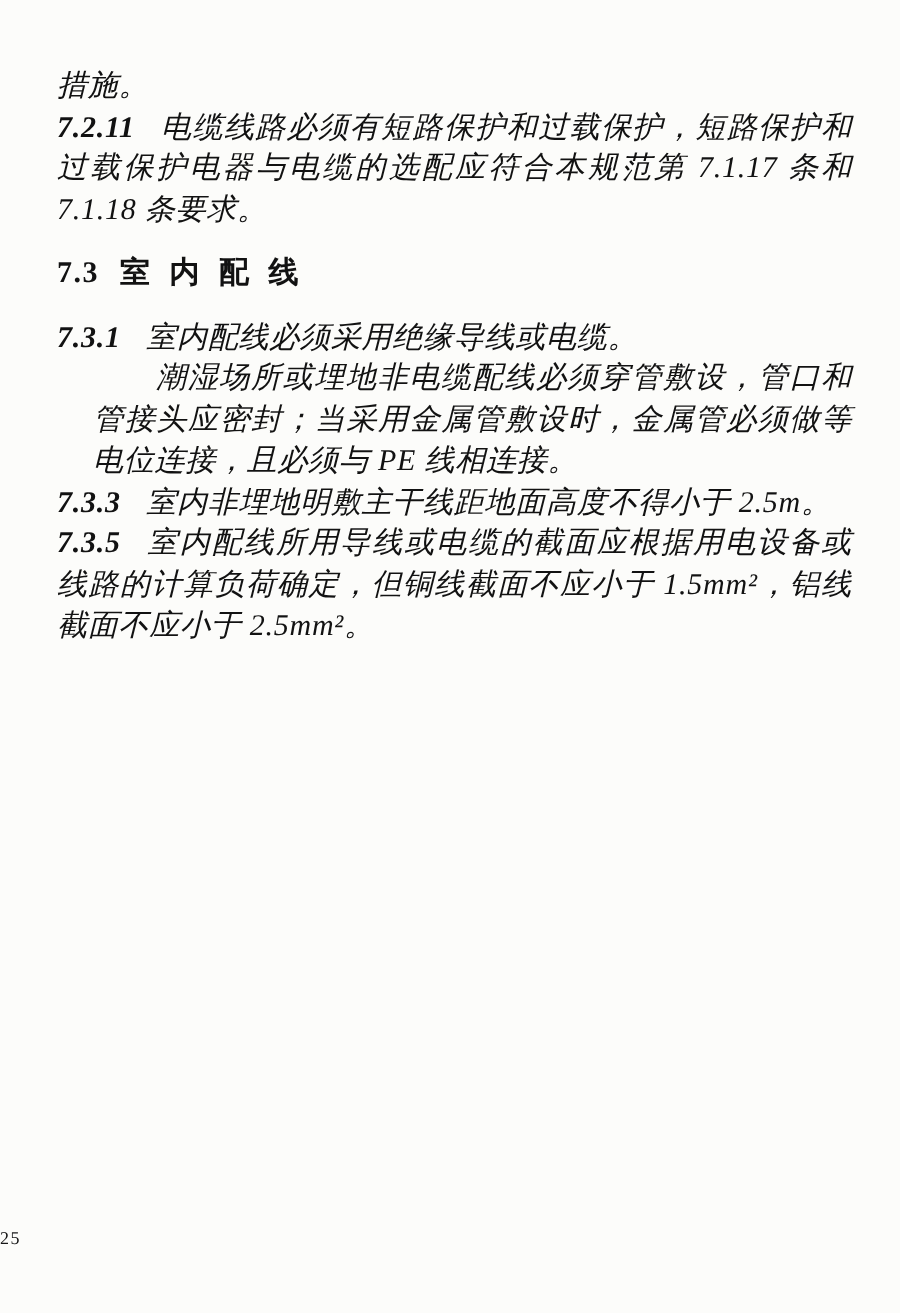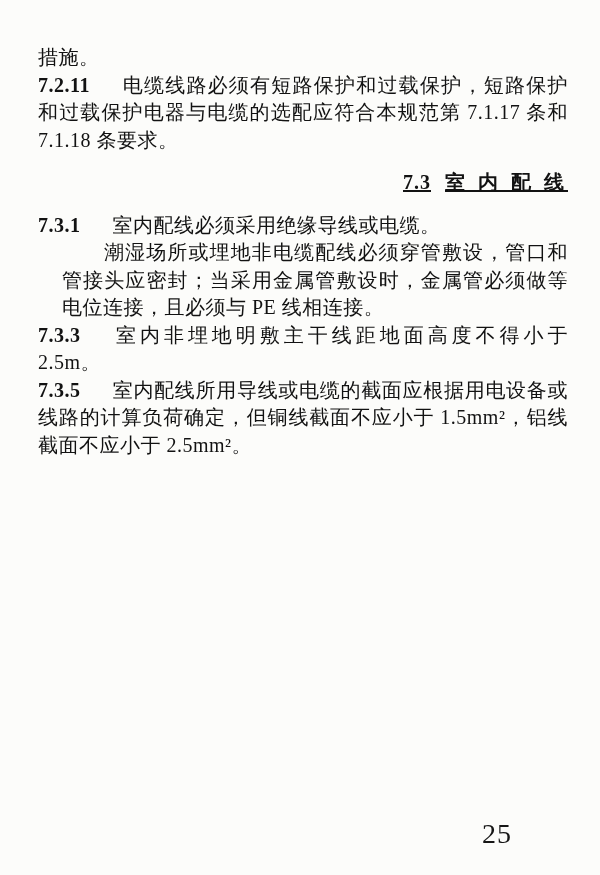--- a/index.html
+++ b/index.html
@@ -26,52 +26,51 @@
     right: 32px;
     top: 44px;
     font-size: 20px;
     line-height: 27.5px;
     text-align: justify;
     letter-spacing: 0.5px;
   }
   .para {
     margin: 0;
     padding: 0;
+    font-style: italic;
   }
   .para.indent {
     text-indent: 42px;
     margin-left: 24px;
   }
   .clause-num {
     font-weight: bold;
     letter-spacing: 0.5px;
-    margin-right: 32px;
+    margin-right: 17px;
     font-family: "Liberation Serif", "DejaVu Serif", serif;
   }
   .section-heading {
     font-size: 20px;
     font-weight: bold;
-    text-align: right;
+    text-align: left;
     margin: 15px 0 15px 0;
     letter-spacing: 1px;
-    text-decoration: underline;
   }
   .section-heading .section-number {
     margin-right: 14px;
   }
   .section-heading .section-title {
     letter-spacing: 4px;
   }
   .page-number {
     position: absolute;
     top: 818px;
     left: 0;
     width: 512px;
-    text-align: right;
-    font-size: 28px;
+    font-size: 12px;
     color: #161616;
     letter-spacing: 1px;
   }
 </style>
 </head>
 <body>
 
 <div class="page">
   <div class="doc-body">
       <p class="para">措施。</p>

